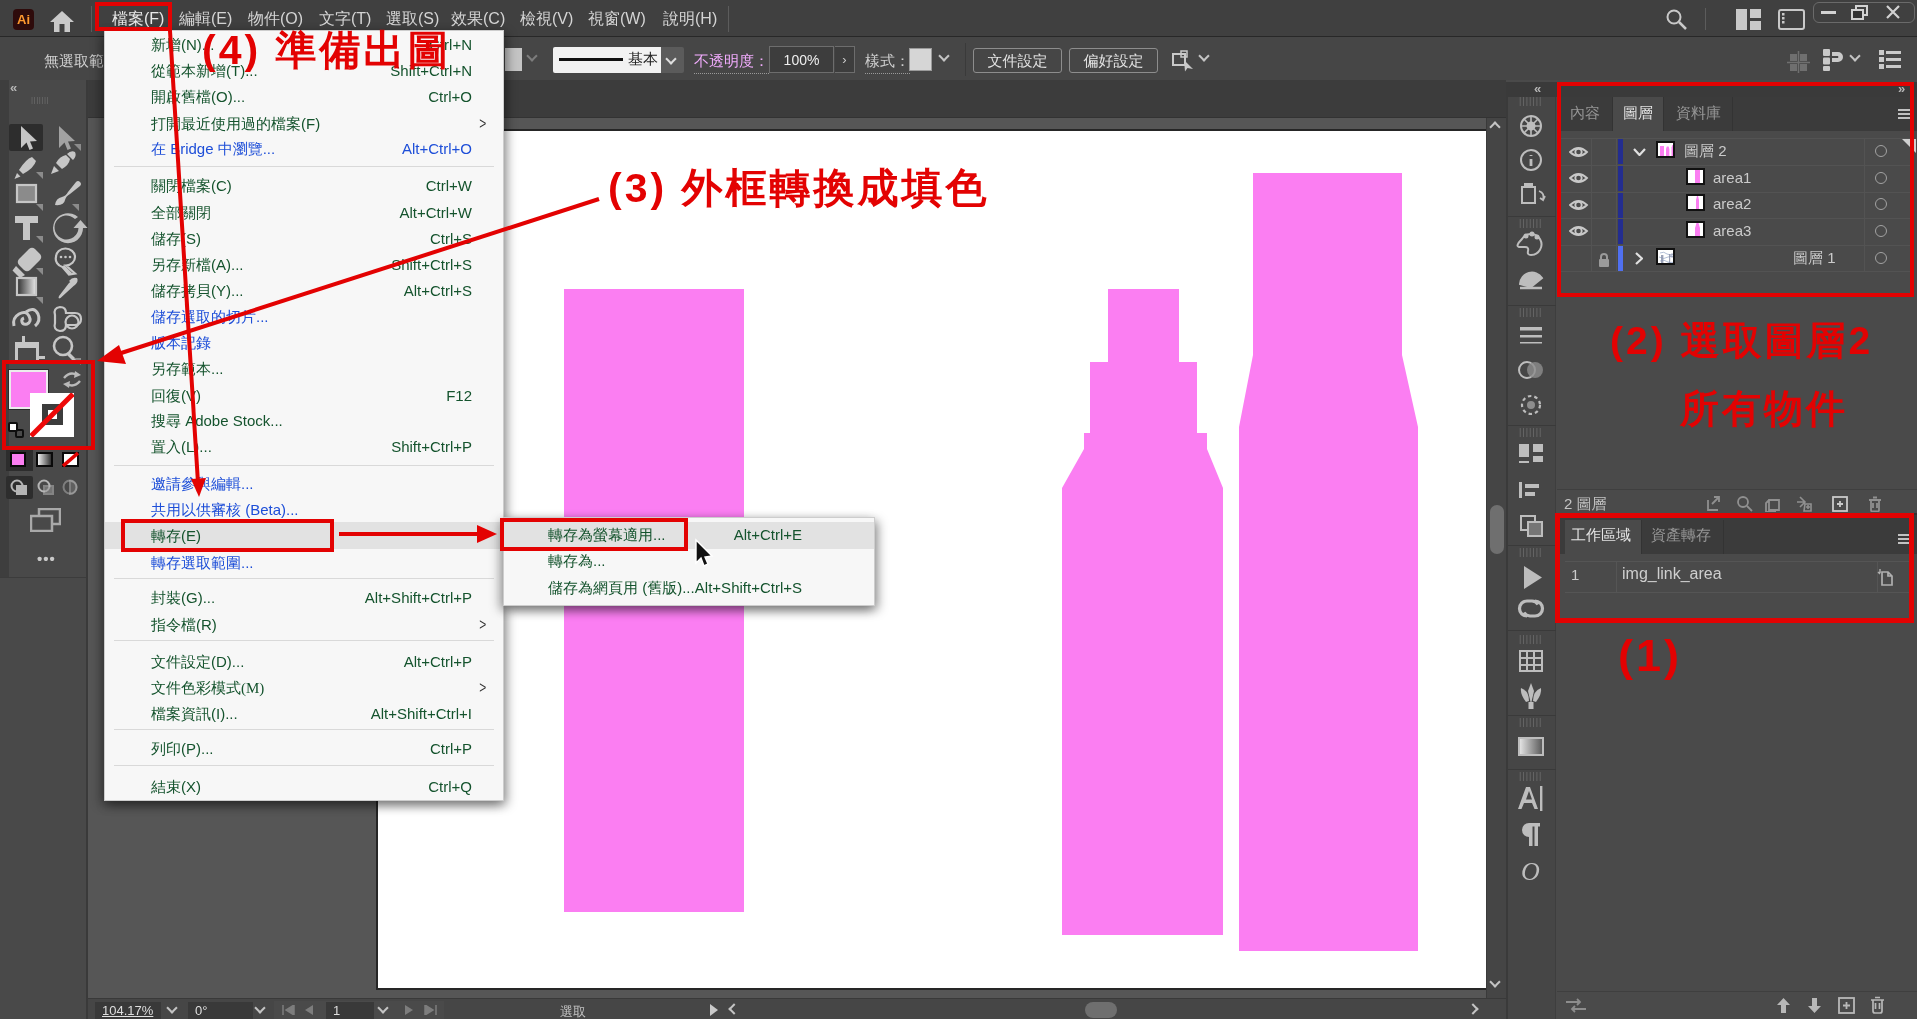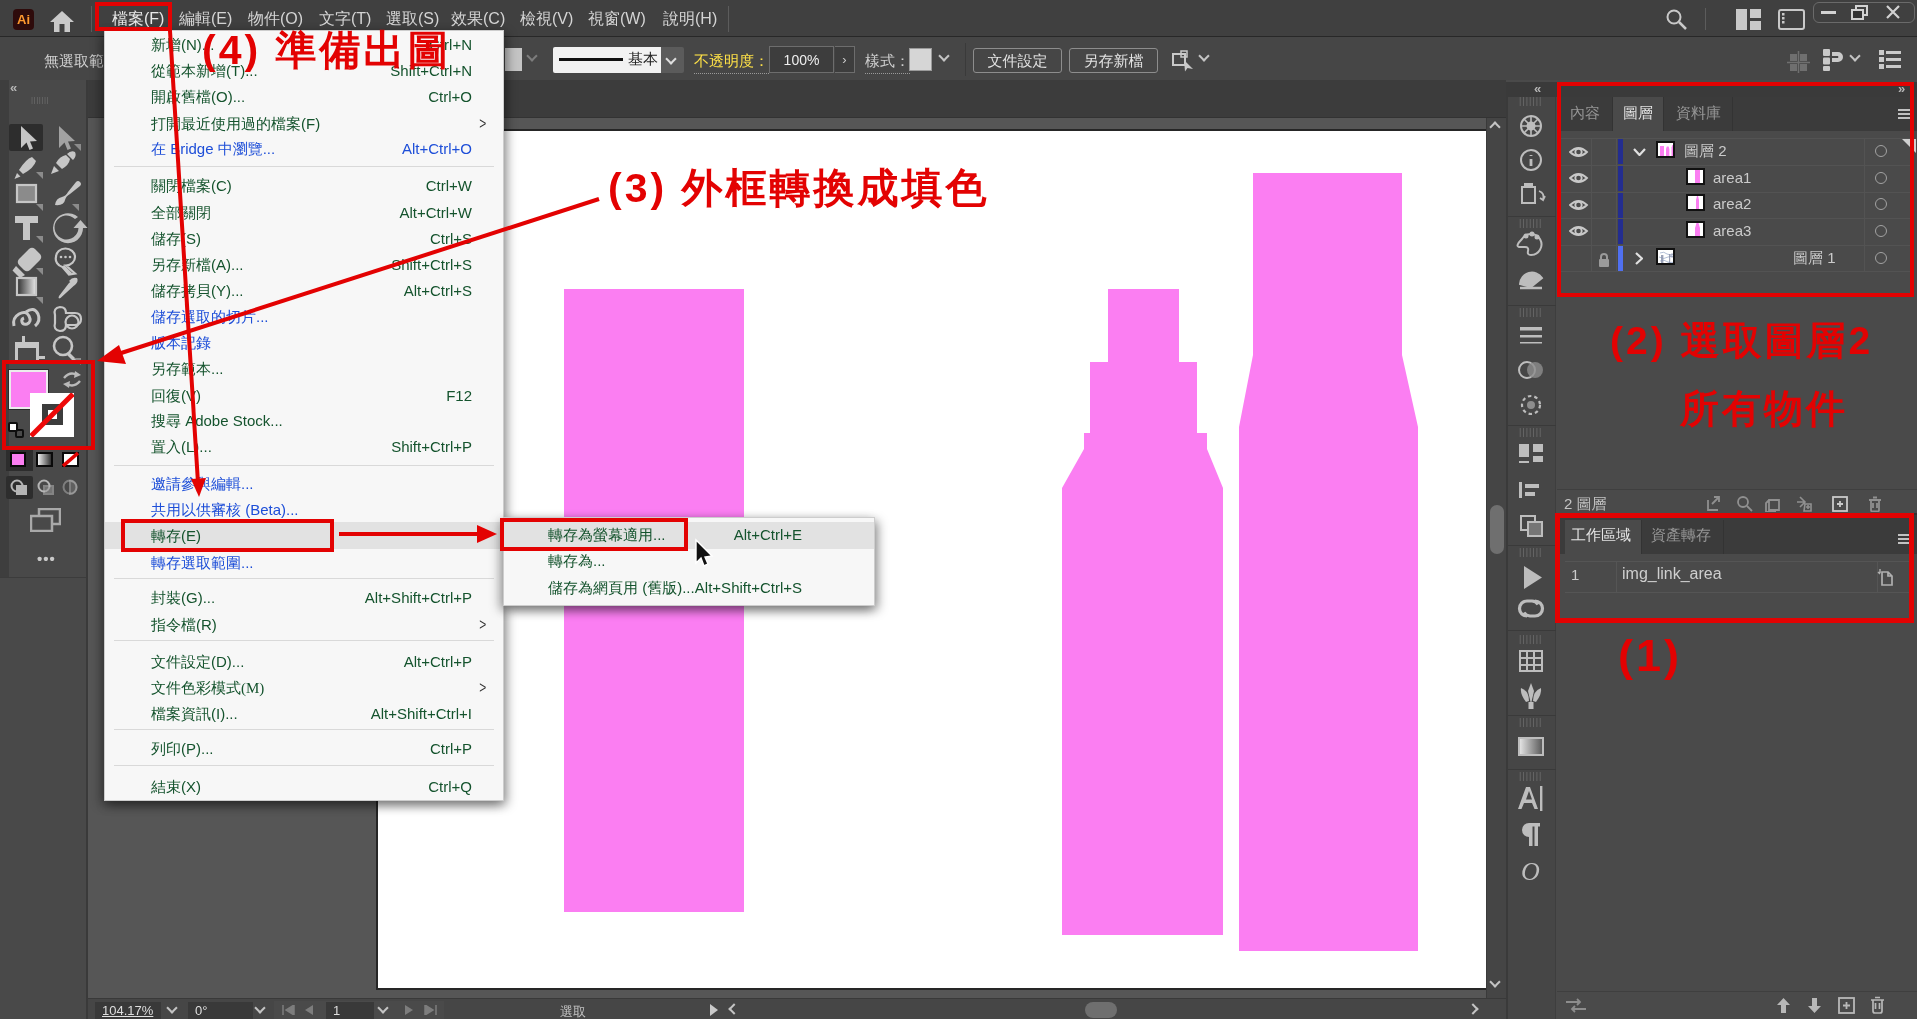--- a/index.html
+++ b/index.html
@@ -80,29 +80,29 @@
   <div class="abs" style="left:44px;top:15px;font-size:15px;color:#cfcfcf;">無選取範圍</div>
   <div class="abs" style="left:505px;top:11px;width:17px;height:23px;background:#c4c4c4;"></div>
   <div class="chev dimi" style="left:528px;top:15px;"></div>
   <div class="abs" style="left:553px;top:10px;width:108px;height:26px;background:#f2f2f2;border-radius:2px 0 0 2px;">
     <div class="abs" style="left:6px;top:11px;width:64px;height:3px;background:#111;"></div>
     <div class="abs" style="left:75px;top:3px;font-size:15px;color:#222;">基本</div>
   </div>
   <div class="abs" style="left:661px;top:10px;width:23px;height:26px;background:#5b5b5b;border-radius:0 2px 2px 0;">
         <div class="chev" style="left:6px;top:8px;border-color:#dedede;"></div>
       </div>
-  <div class="abs" style="left:694px;top:15px;font-size:15px;color:#fde047;border-bottom:1px dotted #999;padding-bottom:2px;">不透明度：</div>
+  <div class="abs" style="left:694px;top:15px;font-size:15px;color:#f0abfc;border-bottom:1px dotted #999;padding-bottom:2px;">不透明度：</div>
   <div class="abs" style="left:769px;top:9px;width:65px;height:27px;background:#3d3d3d;border:1px solid #6d6d6d;color:#eee;font-size:14px;text-align:center;line-height:26px;">100%</div>
   <div class="abs" style="left:835px;top:9px;width:20px;height:27px;background:#3d3d3d;border:1px solid #6d6d6d;border-left:none;color:#ccc;font-size:13px;text-align:center;line-height:26px;">›</div>
   <div class="abs" style="left:865px;top:15px;font-size:15px;color:#cfcfcf;border-bottom:1px dotted #999;padding-bottom:2px;">樣式：</div>
   <div class="abs" style="left:909px;top:11px;width:23px;height:23px;background:#d6d6d6;border:1px solid #9a9a9a;"></div>
   <div class="chev" style="left:940px;top:15px;"></div>
   <div class="vline" style="left:965px;top:6px;height:33px;background:#3a3a3a;"></div>
   <div class="abs" style="left:973px;top:11px;width:89px;height:25px;border:1px solid #8d8d8d;border-radius:3px;color:#e3e3e3;font-size:15px;text-align:center;line-height:23px;">文件設定</div>
-  <div class="abs" style="left:1069px;top:11px;width:89px;height:25px;border:1px solid #8d8d8d;border-radius:3px;color:#e3e3e3;font-size:15px;text-align:center;line-height:23px;">另存新檔</div>
+  <div class="abs" style="left:1069px;top:11px;width:89px;height:25px;border:1px solid #8d8d8d;border-radius:3px;color:#e3e3e3;font-size:15px;text-align:center;line-height:23px;">偏好設定</div>
   <svg class="abs" style="left:1172px;top:13px" width="24" height="22" viewBox="0 0 24 22">
         <rect x="1" y="4" width="12" height="11" fill="none" stroke="#c9c9c9" stroke-width="2"></rect>
         <rect x="9" y="1" width="6" height="6" fill="none" stroke="#c9c9c9" stroke-width="1.5"></rect>
         <path d="M12 10 L21 19 L15.5 18 L13 21.5 Z" fill="#c9c9c9"></path>
       </svg>
   <div class="chev" style="left:1200px;top:15px;"></div>
   <svg class="abs" style="left:1787px;top:14px" width="24" height="22" viewBox="0 0 24 22">
         <g fill="#6f6f6f">
           <rect x="3" y="3" width="7" height="7"></rect>
           <rect x="13" y="3" width="7" height="7"></rect>

